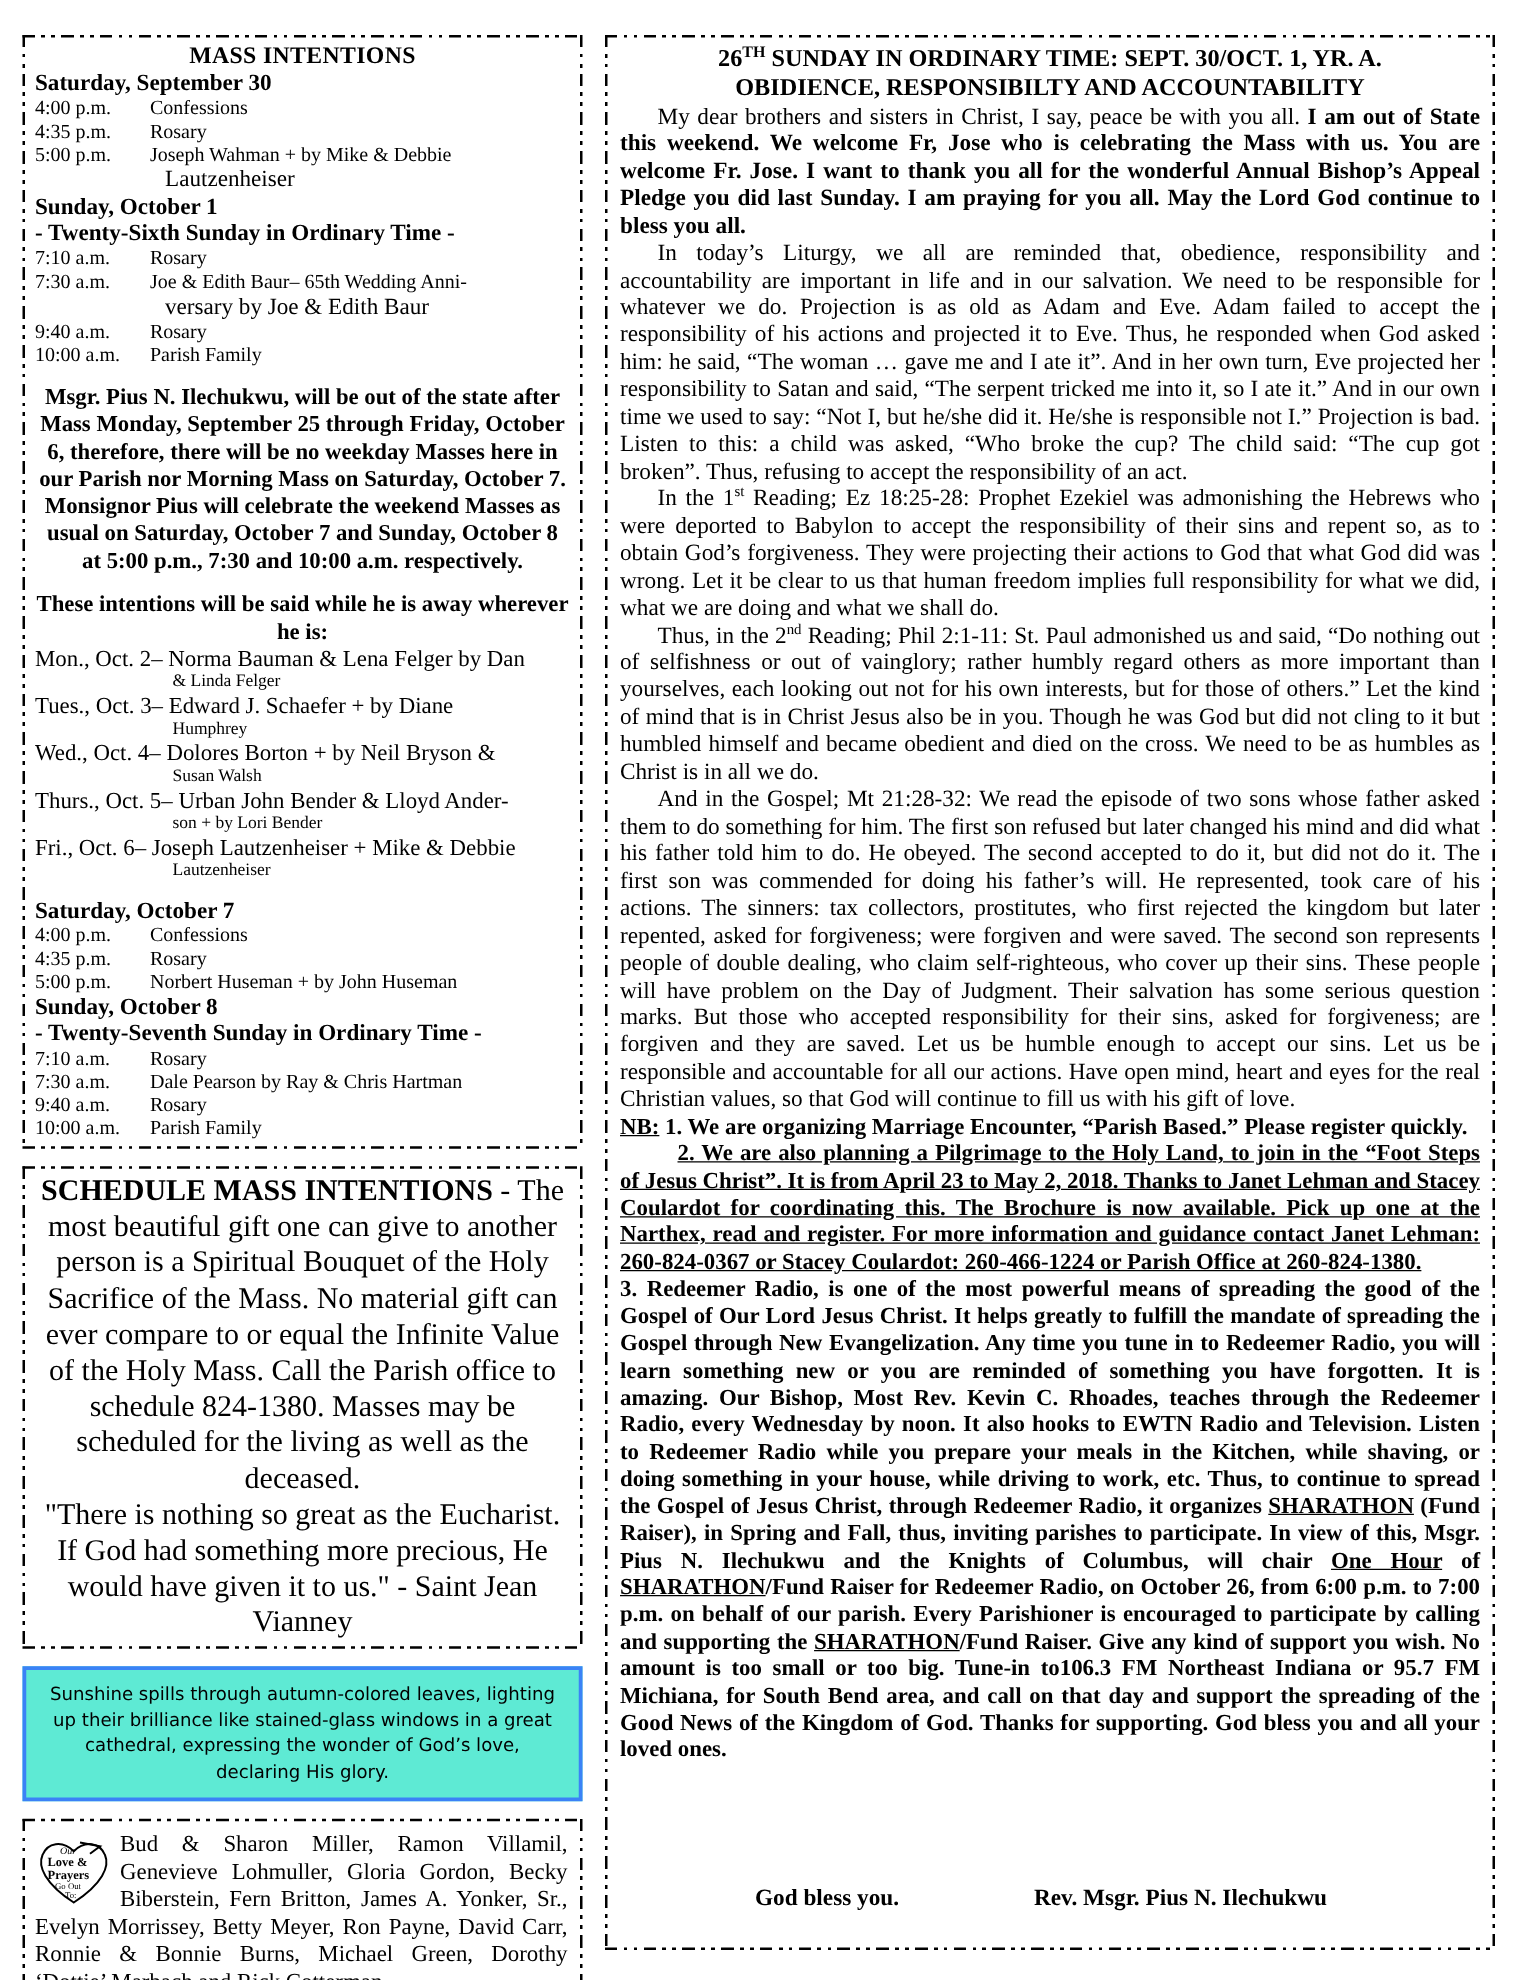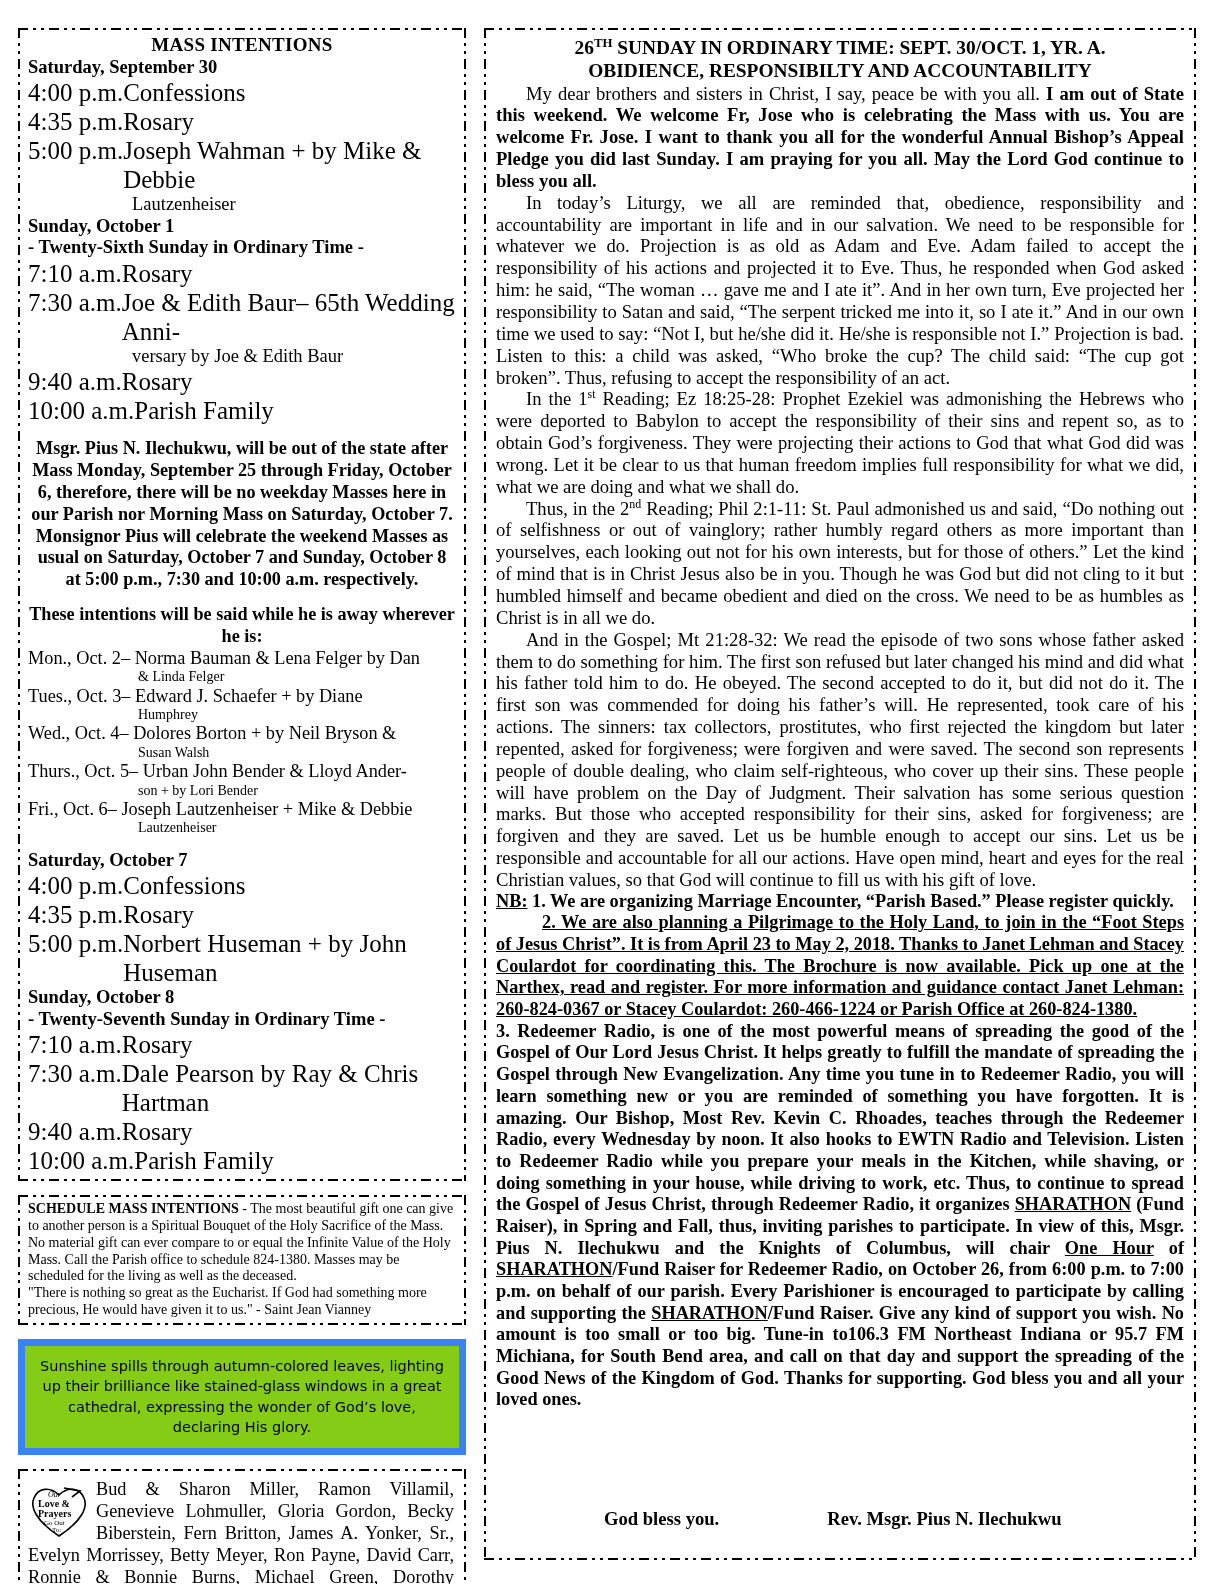--- a/index.html
+++ b/index.html
@@ -43,23 +43,23 @@
     background-image:
       repeating-linear-gradient(to right, #000 0 10px, transparent 10px 15px, #000 15px 18px, transparent 18px 23px, #000 23px 26px, transparent 26px 31px),
       repeating-linear-gradient(to right, #000 0 10px, transparent 10px 15px, #000 15px 18px, transparent 18px 23px, #000 23px 26px, transparent 26px 31px),
       repeating-linear-gradient(to bottom, #000 0 10px, transparent 10px 15px, #000 15px 18px, transparent 18px 23px, #000 23px 26px, transparent 26px 31px),
       repeating-linear-gradient(to bottom, #000 0 10px, transparent 10px 15px, #000 15px 18px, transparent 18px 23px, #000 23px 26px, transparent 26px 31px);
     background-size: 100% 2px, 100% 2px, 2px 100%, 2px 100%;
     background-position: 0 0, 0 100%, 0 0, 100% 0;
     background-repeat: no-repeat;
   }
   .solidbox {
-    border: 7px solid #3b82f6;
+    border: 3px solid #3b82f6;
     box-sizing: border-box;
-    background: #84cc16;
+    background: #5eead4;
     padding: 8px 10px;
   }
 
   
   #mass-intentions-box {
     flex: 0 0 auto;
   }
   .mi-title {
     text-align: center;
     font-weight: bold;
@@ -67,21 +67,21 @@
     letter-spacing: .3px;
     margin: 0 0 1px 0;
   }
   .day-head {
     font-weight: bold;
     font-size: 18.5px;
     line-height: 1.16;
   }
   .sched-row {
     display: flex;
-    font-size: 25px;
+    font-size: 16px;
     line-height: 1.16;
     font-family: Liberation Serif, serif;
   }
   .sched-time {
     flex: 0 0 92px;
     white-space: nowrap;
   }
   .sched-desc {
     flex: 1 1 auto;
   }
@@ -110,21 +110,22 @@
     line-height: 1.17;
   }
   .intent-cont {
     font-size: 14px;
     line-height: 1.17;
     padding-left: 110px;
   }
 
   
   #schedule-box {
-    font-size: 14px;
+    text-align: center;
+    font-size: 24px;
     line-height: 1.2;
   }
   #schedule-box .lead {
     font-weight: bold;
   }
 
   
   #sunshine-box {
     font-family: "DejaVu Sans", "Liberation Sans", sans-serif;
     font-size: 14.5px;

